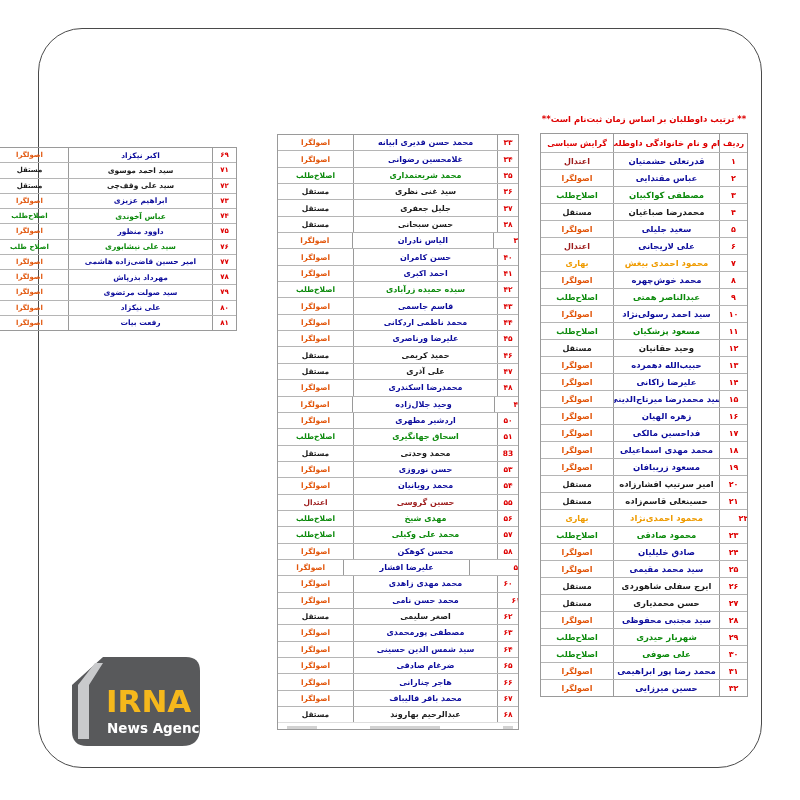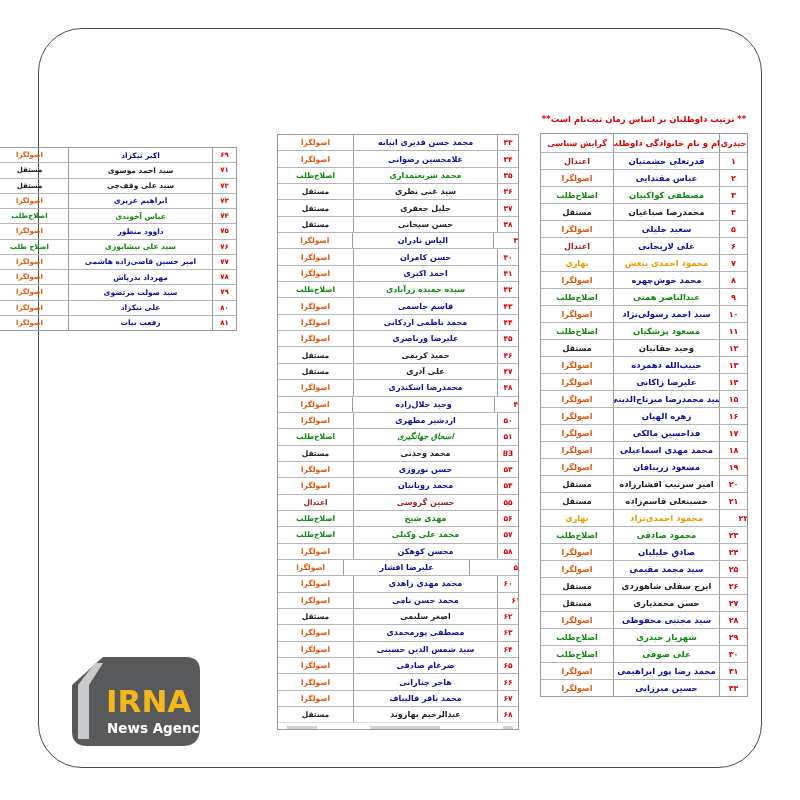--- a/index.html
+++ b/index.html
@@ -53,21 +53,21 @@
 </style>
 </head>
 <body>
 
 <div class="card"></div>
 
 <div class="note">** ترتیب داوطلبان بر اساس زمان ثبت‌نام است**</div>
 
 <div id="table-right" class="tbl">
     <div class="tr header">
-      <div class="td num" style="color: rgb(222, 0, 0);">حیدری</div>
+      <div class="td num" style="color: rgb(222, 0, 0);">ردیف</div>
       <div class="td name" style="color: rgb(222, 0, 0);">نام و نام خانوادگی داوطلب</div>
       <div class="td party" style="color: rgb(222, 0, 0);">گرایش سیاسی</div>
     </div>
     <div class="tr">
       <div class="td num" style="color: rgb(222, 0, 0);">۱</div>
       <div class="td name" style="color: rgb(13, 13, 156);">قدرتعلی حشمتیان</div>
       <div class="td party" style="color: rgb(156, 27, 27);">اعتدال</div>
     </div>
     <div class="tr">
       <div class="td num" style="color: rgb(222, 0, 0);">۲</div>
@@ -311,21 +311,21 @@
       <div class="td name" style="color: rgb(13, 13, 156);">وحید جلال‌زاده</div>
       <div class="td party" style="color: rgb(226, 87, 13);">اصولگرا</div>
     </div>
     <div class="tr">
       <div class="td num" style="color: rgb(222, 0, 0);">۵۰</div>
       <div class="td name" style="color: rgb(13, 13, 156);">اردشیر مطهری</div>
       <div class="td party" style="color: rgb(226, 87, 13);">اصولگرا</div>
     </div>
     <div class="tr">
       <div class="td num" style="color: rgb(222, 0, 0);">۵۱</div>
-      <div class="td name" style="color: rgb(12, 138, 12); font-style: italic;">اسحاق جهانگیری</div>
+      <div class="td name" style="color: rgb(12, 138, 12);">اسحاق جهانگیری</div>
       <div class="td party" style="color: rgb(12, 138, 12);">اصلاح‌طلب</div>
     </div>
     <div class="tr">
       <div class="td num" style="color: rgb(222, 0, 0);">83</div>
       <div class="td name" style="color: rgb(27, 27, 27);">محمد وحدتی</div>
       <div class="td party" style="color: rgb(27, 27, 27);">مستقل</div>
     </div>
     <div class="tr">
       <div class="td num" style="color: rgb(222, 0, 0);">۵۳</div>
       <div class="td name" style="color: rgb(13, 13, 156);">حسن نوروزی</div>

